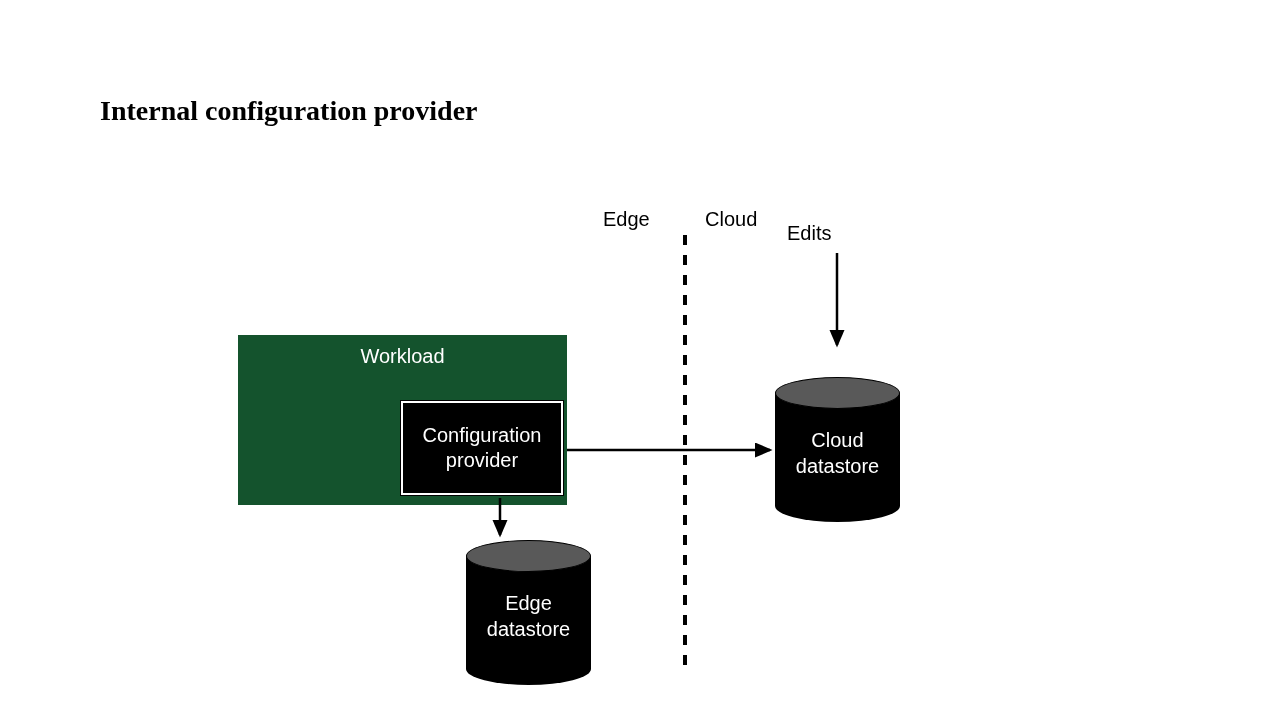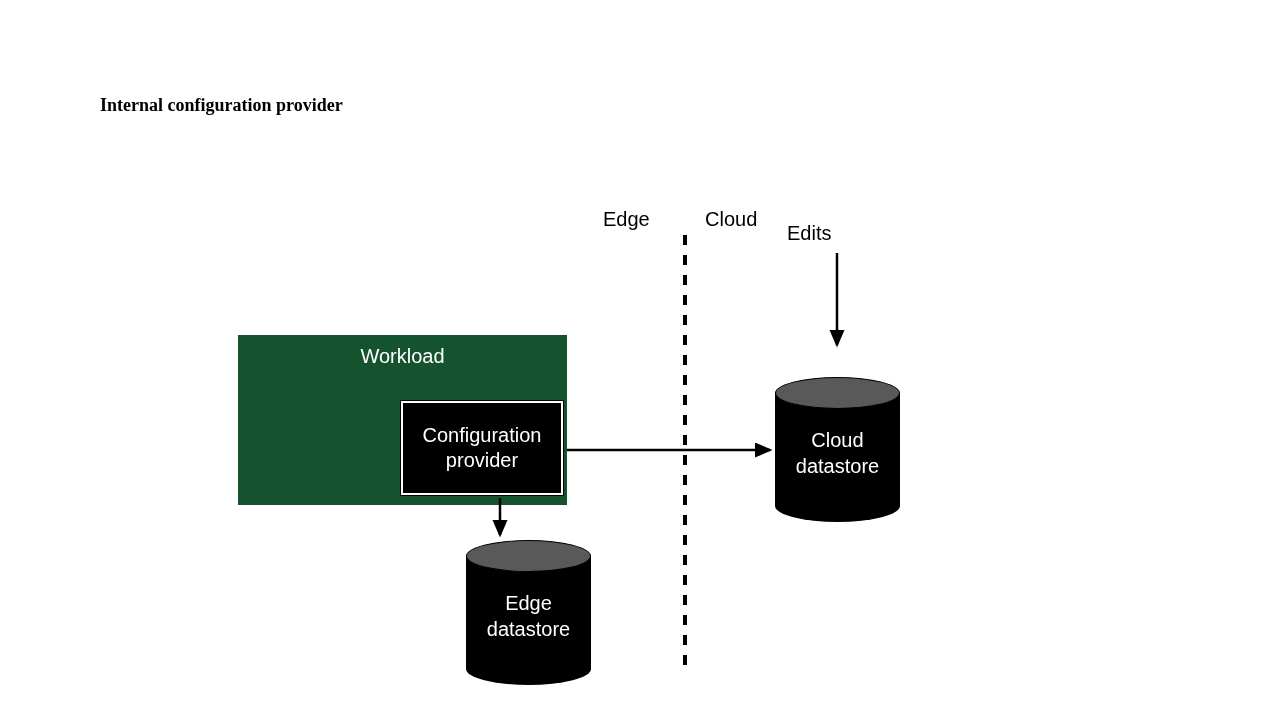--- a/index.html
+++ b/index.html
@@ -10,21 +10,21 @@
     background: #ffffff;
     font-family: "Segoe UI", Arial, sans-serif;
     color: #000;
     position: relative;
     overflow: hidden;
   }
   .title {
     position: absolute;
     left: 100px;
     top: 95px;
-    font-size: 18px;
+    font-size: 28px;
     font-weight: bold;
     font-family: "Times New Roman", Georgia, serif;
   }
   .label {
     position: absolute;
     font-size: 20px;
     color: #000;
   }
   .workload {
     position: absolute;

